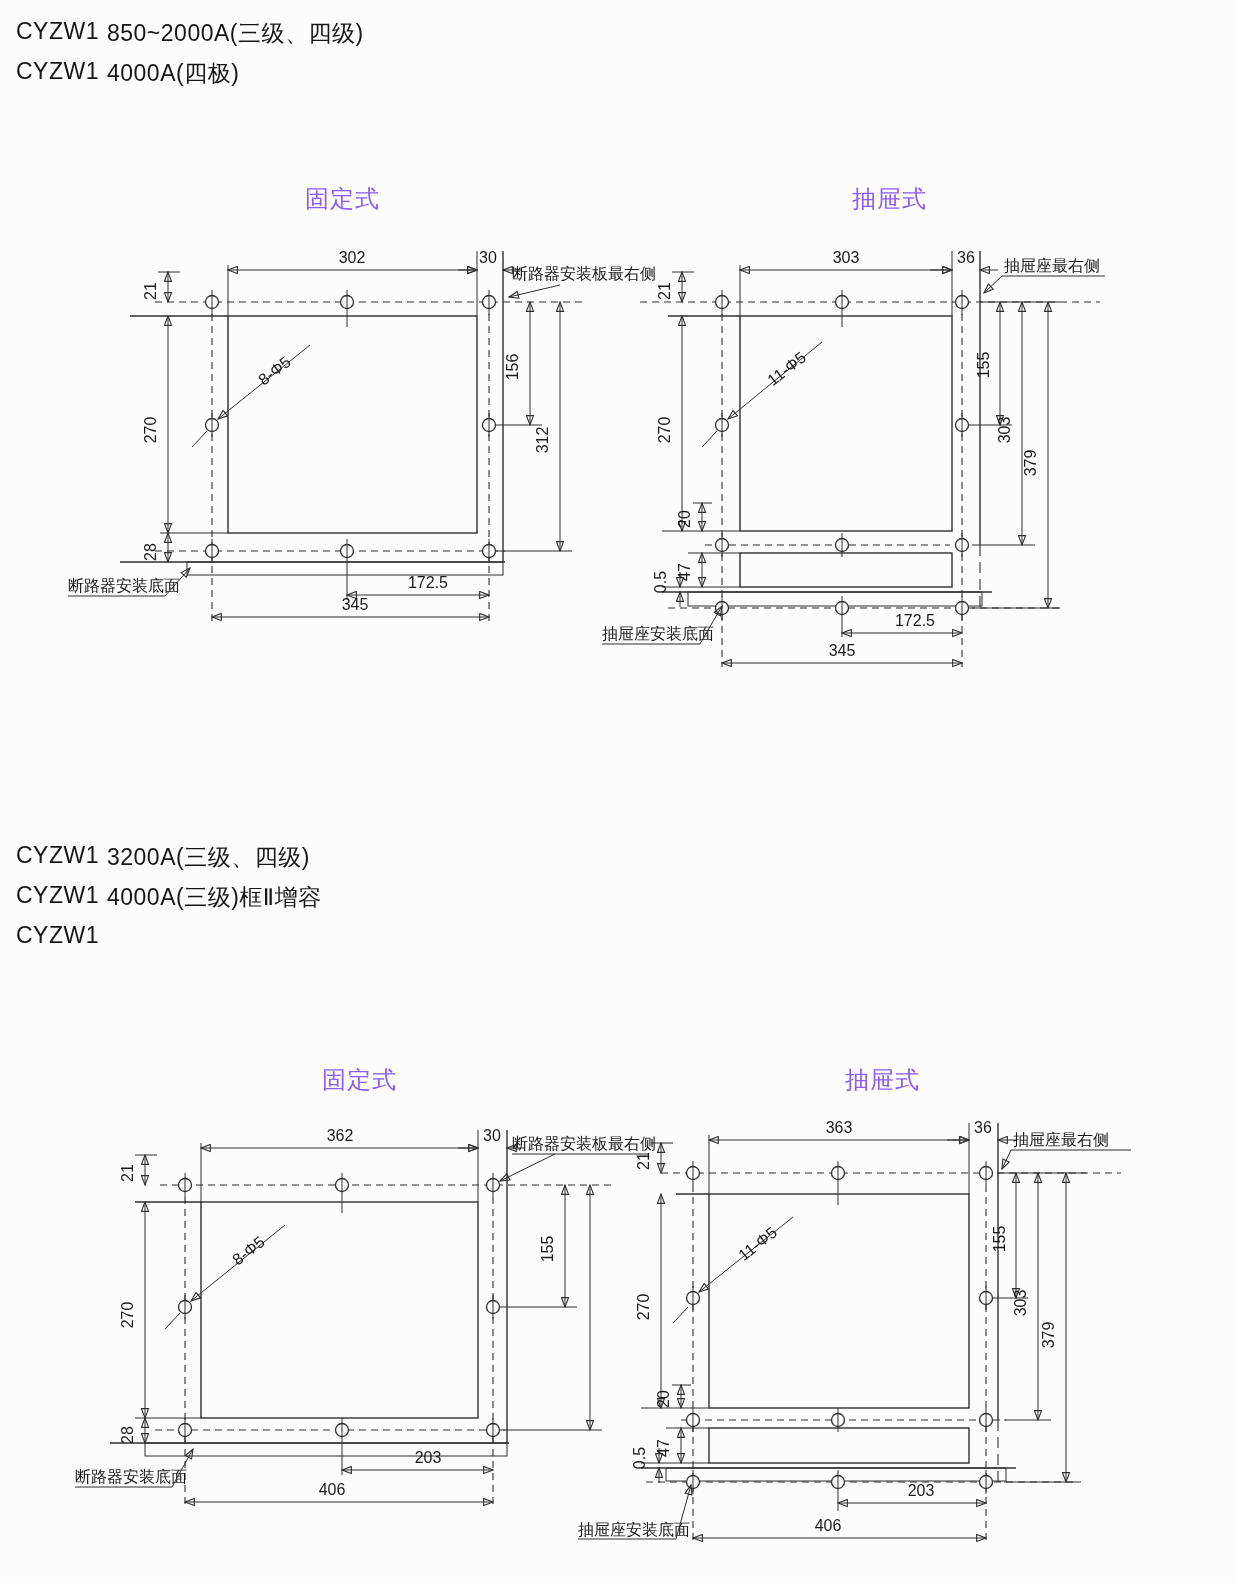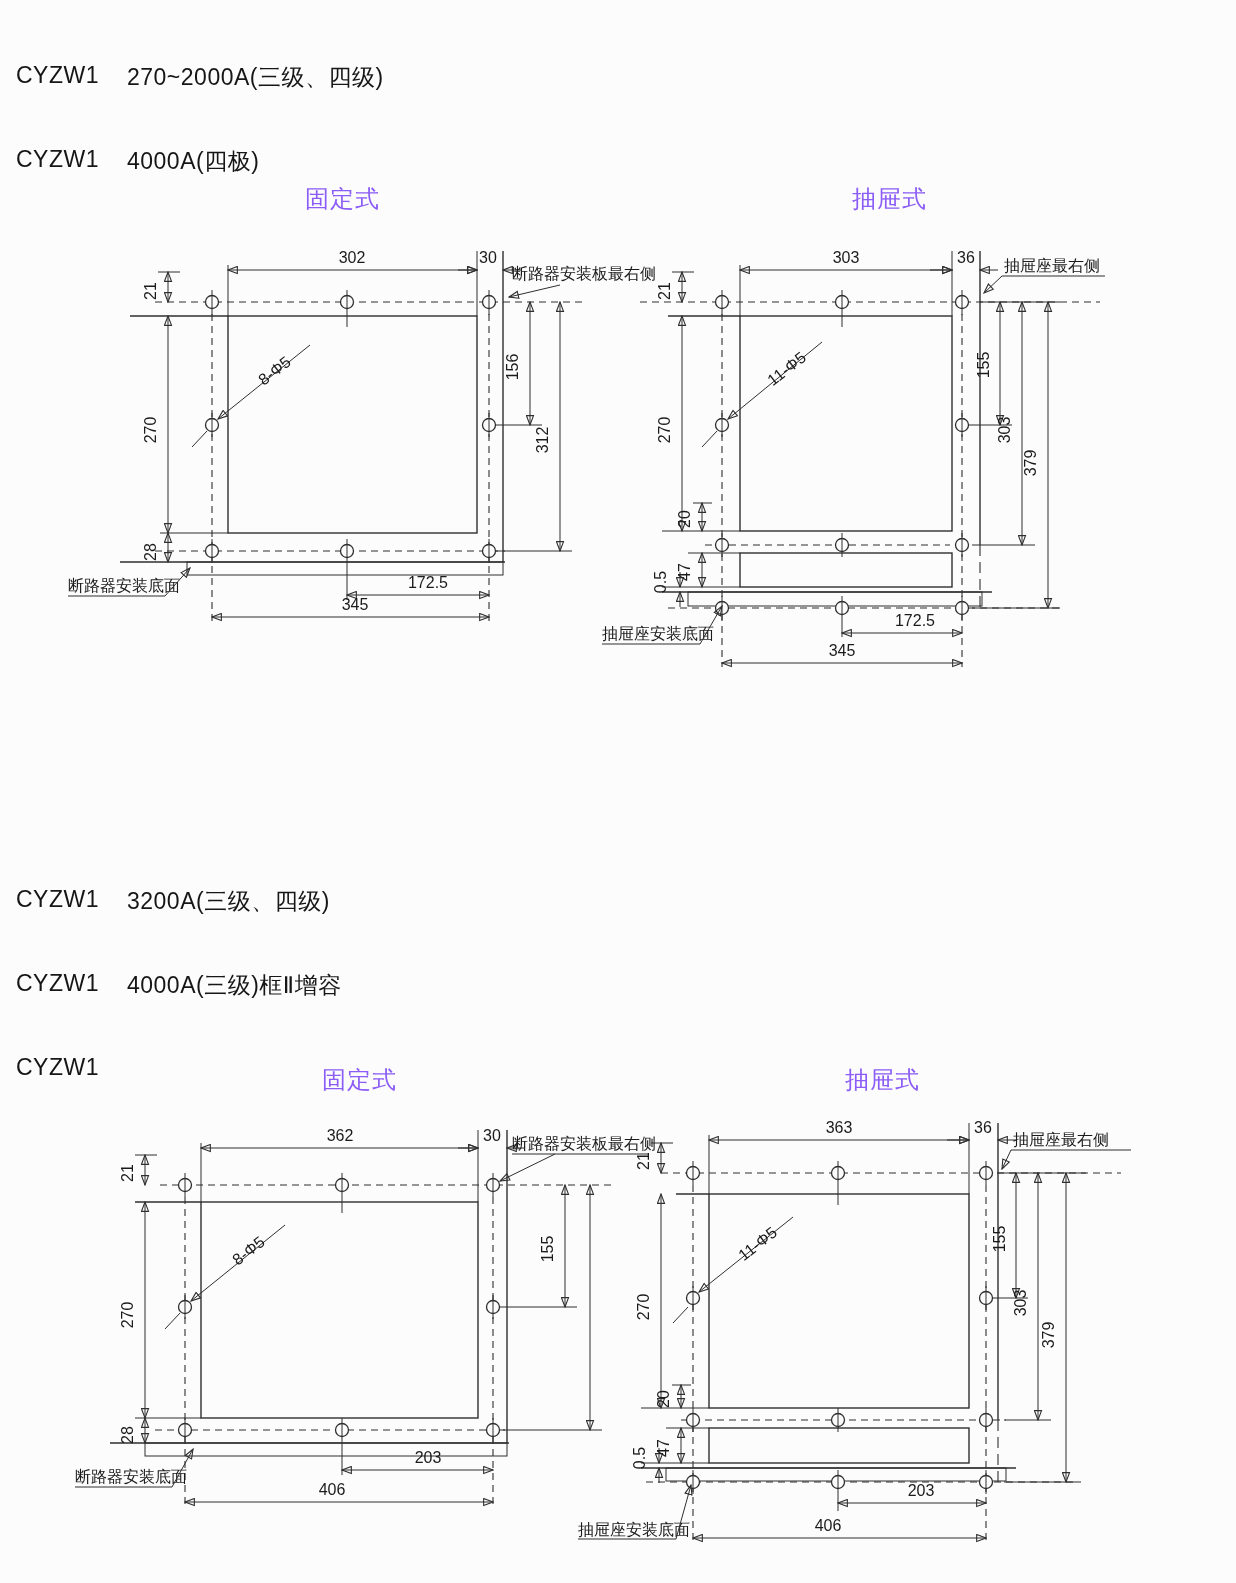--- a/index.html
+++ b/index.html
@@ -1,19 +1,19 @@
 <!DOCTYPE html>
 <html><head>
 <meta charset="utf-8">
 <style>
   html,body{margin:0;padding:0;background:#e8e8e8;}
   #page{position:relative;width:1236px;height:1583px;background:#fcfcfc;
         font-family:"Liberation Sans",sans-serif;color:#1d1d1d;overflow:hidden;}
   .hdr{position:absolute;left:16px;display:flex;flex-direction:column;gap:9px;}
-  .hdr-line{display:flex;gap:28px;font-size:23px;letter-spacing:.5px;color:#161616;margin-top:44px;}
+  .hdr-line{display:flex;gap:8px;font-size:23px;letter-spacing:.5px;color:#161616;}
   .sec-title{position:absolute;font-size:24px;letter-spacing:1px;color:#8b5cf6;}
   .dg{position:absolute;text-align:center;}
   svg{display:block;}
   svg line,svg path,svg rect,svg circle{stroke:#2f2f2f;fill:none;}
   .ln{stroke-width:1.4;}
   .thin{stroke-width:1;}
   .cl{stroke-width:1.1;stroke-dasharray:7 5;}
   .cl2{stroke-width:1.1;stroke-dasharray:11 6;}
   .dim{stroke-width:1;}
   .hole{fill:#fcfcfc;stroke-width:1.3;}
@@ -21,21 +21,21 @@
   .cjk{font-size:16px;}
 </style>
 </head>
 <body>
 
 <div id="page">
 
   <div class="hdr" style="top:18px;">
     <div class="hdr-line">
       <span>CYZW1</span>
-      <span>270~2000A(三级、四级)</span>
+      <span>850~2000A(三级、四级)</span>
     </div>
     <div class="hdr-line">
       <span>CYZW1</span>
       <span>4000A(四极)</span>
     </div>
   </div>
 
   <div class="hdr" style="top:842px;">
     <div class="hdr-line">
       <span>CYZW1</span>

